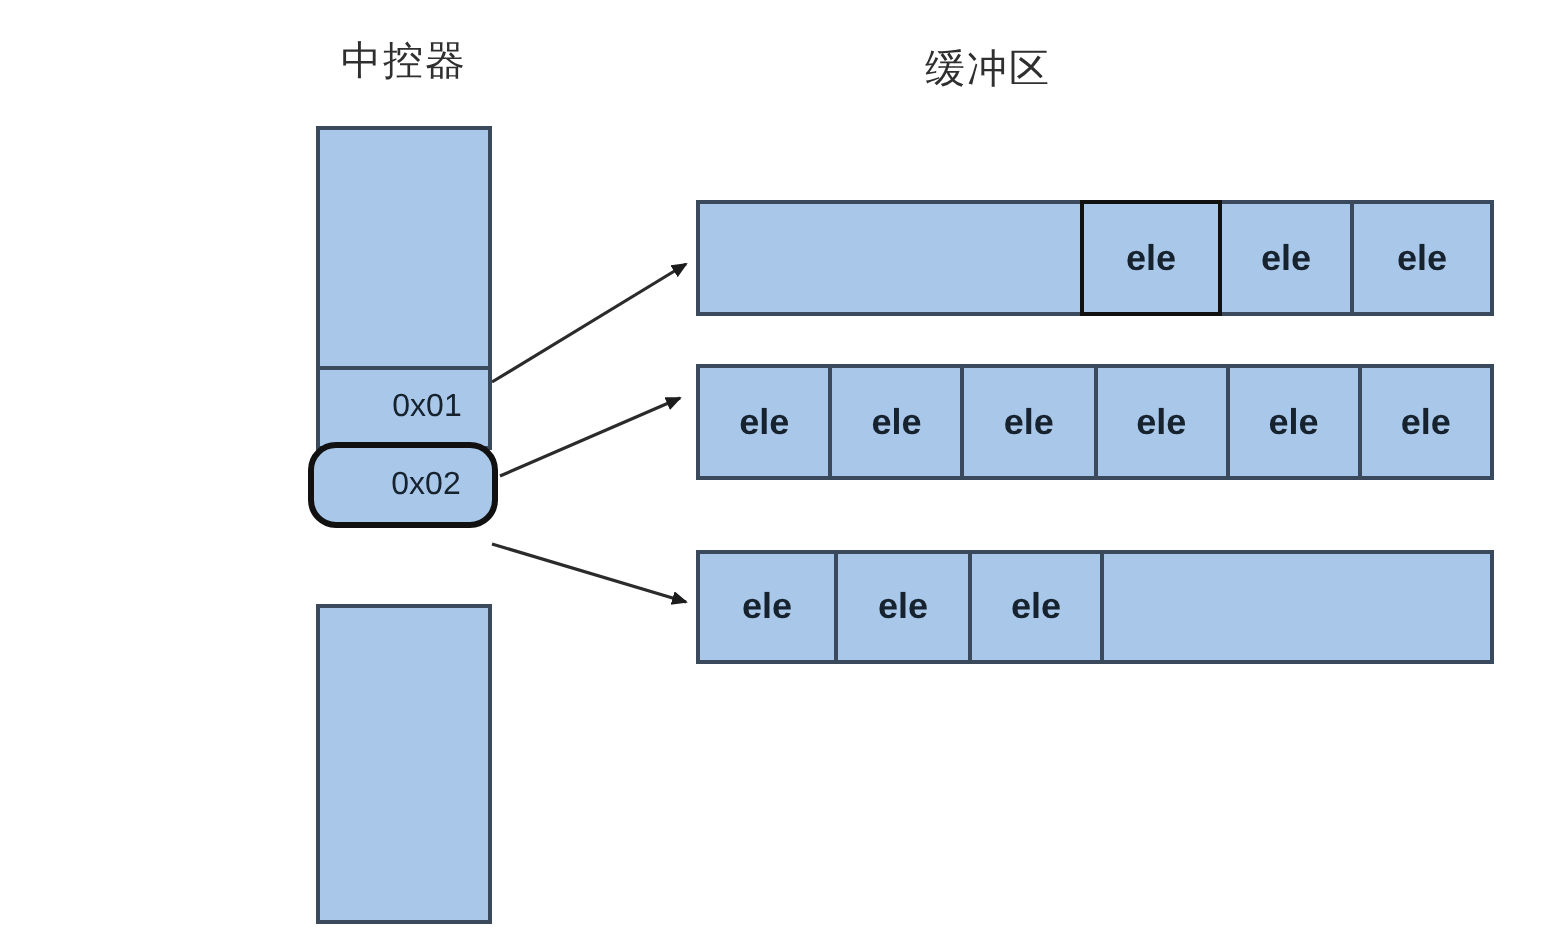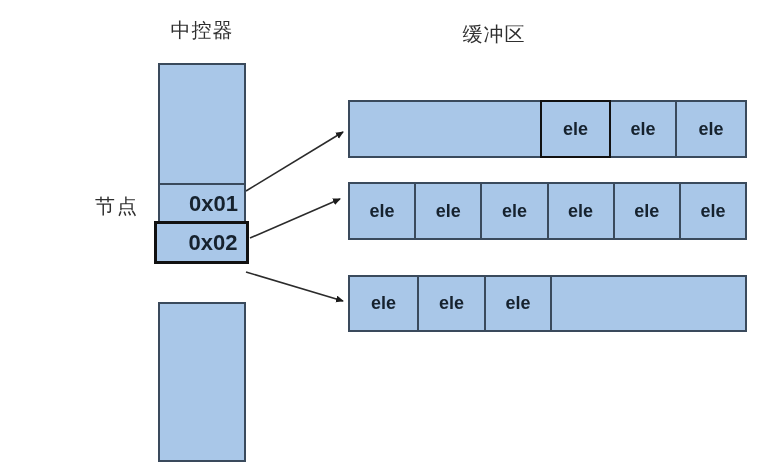--- a/index.html
+++ b/index.html
@@ -30,21 +30,21 @@
     font-size:20px;color:#2f2f2f;text-align:center;
     letter-spacing:2px;
   }
   .ctl-seg{
     position:absolute;
     left:158px;width:88px;
     background:var(--fill);
     border:2px solid var(--border);
     box-sizing:border-box;
     display:flex;align-items:center;justify-content:center;
-    font-size:22px;font-weight:700;color:var(--text);padding-left:23px;
+    font-size:16px;font-weight:400;color:var(--text);padding-left:23px;
   }
   .ctl-seg.hl{
     left:154px;width:95px;
     border:3px solid var(--hl);
     z-index:2;
   }
   .buf-row{
     position:absolute;
     left:348px;width:399px;height:58px;
     background:var(--fill);
@@ -78,25 +78,24 @@
         <path d="M0,0 L8,3.5 L0,7 z" fill="#1c1c1c"></path>
       </marker>
     </defs>
     <line x1="246" y1="191" x2="343" y2="132" stroke="#2b2b2b" stroke-width="1.6" marker-end="url(#ah)"></line>
     <line x1="250" y1="238" x2="340" y2="199" stroke="#2b2b2b" stroke-width="1.6" marker-end="url(#ah)"></line>
     <line x1="246" y1="272" x2="343" y2="301" stroke="#2b2b2b" stroke-width="1.6" marker-end="url(#ah)"></line>
   </svg>
 
   <div class="title" style="left:158px;top:17px;width:88px;">中控器</div>
   <div class="title" style="left:434px;top:21px;width:120px;">缓冲区</div>
-  <div class="node-label">节点</div>
 
   <div class="ctl-seg" style="top:63px;height:122px;"></div>
   <div class="ctl-seg" style="top:183px;height:42px;">0x01</div>
-  <div class="ctl-seg hl" style="top:221px;height:43px;">0x02</div>
+  <div class="ctl-seg hl" style="top:221px;height:43px;border-radius:14px;">0x02</div>
   <div class="ctl-seg" style="top:302px;height:160px;"></div>
 
   <div class="buf-row" style="top:100px;">
     <div class="cell empty"></div>
     <div class="cell hl" style="width:71px;">ele</div>
     <div class="cell sep" style="width:66px;">ele</div>
     <div class="cell sep" style="width:70px;">ele</div>
   </div>
 
   <div class="buf-row" style="top:182px;">

